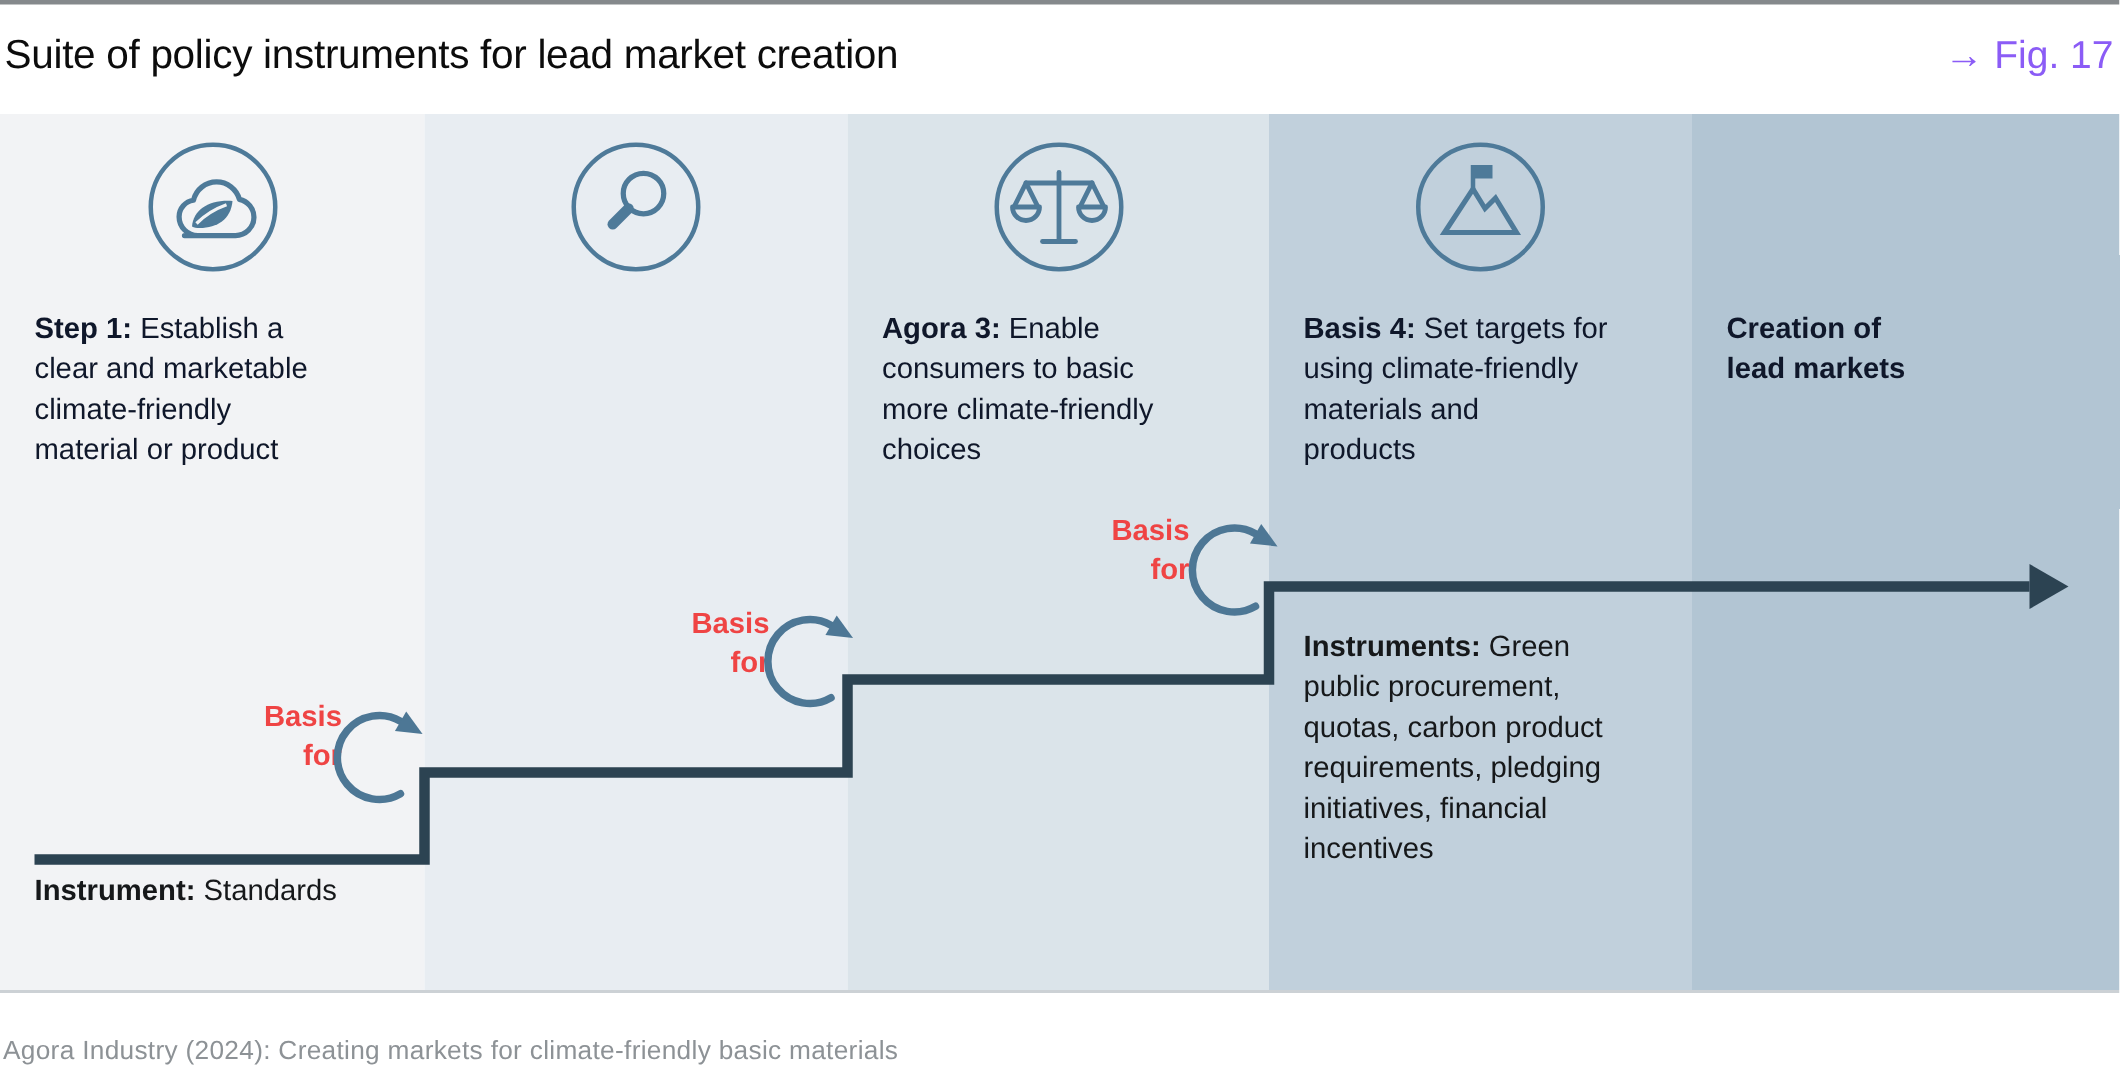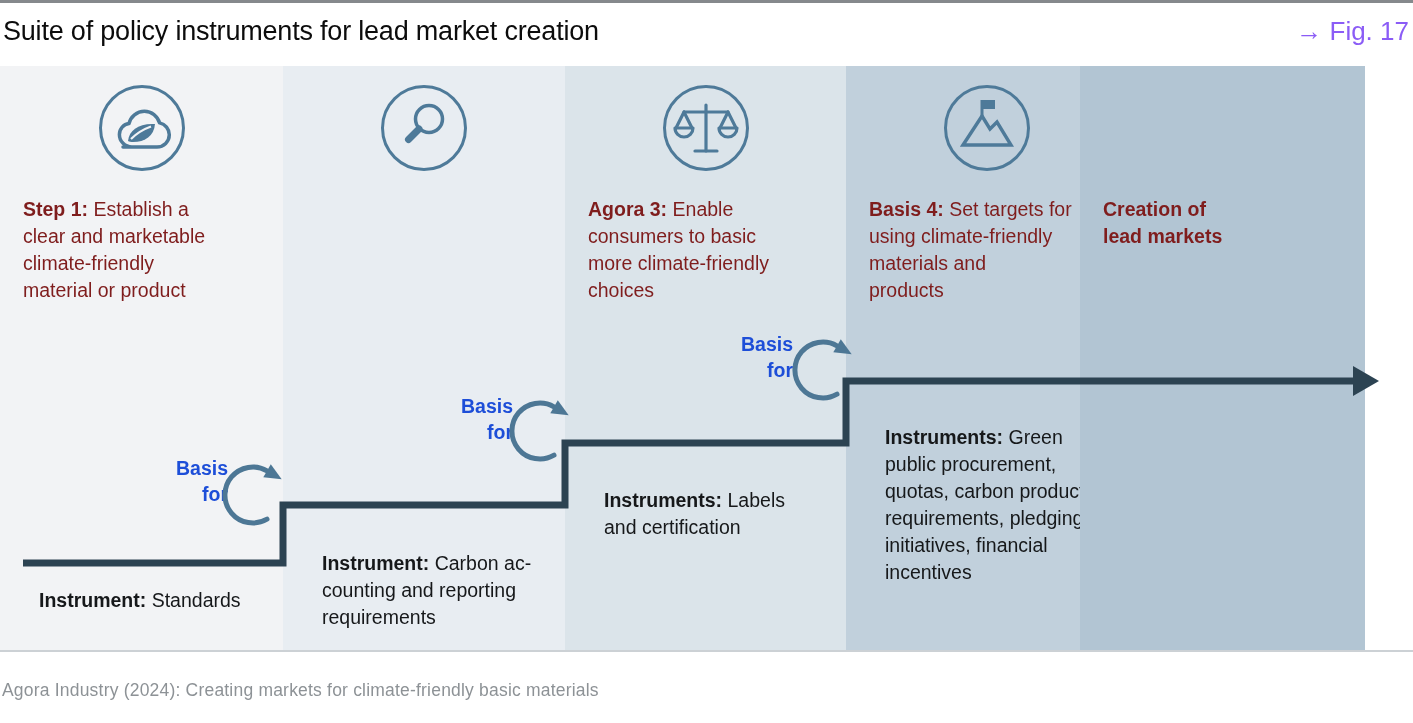--- a/index.html
+++ b/index.html
@@ -2,61 +2,61 @@
 <html><head>
 <meta charset="utf-8">
 <style>
   html,body{margin:0;padding:0;}
   body{
     width:1413px;height:723px;overflow:hidden;background:#ffffff;
     font-family:"Liberation Sans", sans-serif;color:#16181a;
   }
   .topbar{height:3px;background:#85898c;}
   header{
-    height:63px;display:flex;justify-content:space-between;align-items:center;
+    height:73px;display:flex;justify-content:space-between;align-items:center;
     padding:0 4px 6px 3px;box-sizing:border-box;
   }
   .page-title{margin:0;font-size:27px;font-weight:400;color:#0c0c0c;letter-spacing:-0.2px;}
   .fig-label{font-size:26px;color:#8b5cf6;}
 
   .band{position:relative;height:584px;}
   .col{position:absolute;top:0;height:100%;}
   .col1{left:0;width:283px;background:#f2f3f5;}
   .col2{left:283px;width:282px;background:#e8edf2;}
   .col3{left:565px;width:281px;background:#dbe4ea;}
   .col4{left:846px;width:282px;background:#c1d0dc;}
-  .col5{left:1080px;width:285px;background:#b2c5d3;}
+  .col5{left:1128px;width:285px;background:#b2c5d3;}
 
   .icon-wrap{
     position:absolute;top:19px;left:50%;transform:translateX(-50%);
     width:86px;height:86px;border:3px solid #4e7a99;border-radius:50%;
     box-sizing:border-box;display:flex;align-items:center;justify-content:center;
   }
   .icon-wrap svg{display:block;}
 
   .step{
     position:absolute;left:23px;top:130px;margin:0;width:258px;
-    font-size:19.5px;line-height:27px;white-space:pre-line;color:#7f1d1d;
+    font-size:19.5px;line-height:27px;white-space:pre-line;color:#0f172a;
   }
   .step b,.instr b{font-weight:700;}
   .col-title{font-weight:700;}
   .instr{
-    position:absolute;left:23px;margin:16px;width:258px;
+    position:absolute;left:23px;margin:0;width:258px;
     font-size:19.5px;line-height:27px;white-space:pre-line;color:#16181a;
   }
   .col1 .instr{top:505px;}
   .col2 .instr{top:468px;}
   .col3 .instr{top:405px;}
   .col4 .instr{top:342px;}
 
   .stairs{position:absolute;left:0;top:0;pointer-events:none;}
 
   .basis-label{
     position:absolute;width:88px;text-align:right;font-weight:700;
-    font-size:19.5px;line-height:26px;color:#1d4ed8;white-space:pre-line;
+    font-size:19.5px;line-height:26px;color:#ef4444;white-space:pre-line;
   }
   .arc-svg{position:absolute;width:80px;height:80px;}
   .bl1{left:140px;top:389px;} .arc1{left:213px;top:389px;}
   .bl2{left:425px;top:327px;} .arc2{left:500px;top:325px;}
   .bl3{left:705px;top:265px;} .arc3{left:783px;top:264px;}
 
   footer{
     height:51px;border-top:2px solid #ccd1d5;box-sizing:border-box;
     display:flex;align-items:flex-end;padding-left:2px;
   }
@@ -90,45 +90,40 @@
       <p class="instr"><b>Instrument:</b><span> Standards</span></p>
     </section>
 
     <section class="col col2">
       <div class="icon-wrap">
         <svg width="80" height="80" viewBox="0 0 80 80">
           <circle cx="45" cy="31" r="13.5" fill="none" stroke="#4e7a99" stroke-width="3.5"></circle>
           <line x1="35" y1="41" x2="24.5" y2="51.5" stroke="#4e7a99" stroke-width="7" stroke-linecap="round"></line>
         </svg>
       </div>
-      <p class="instr"><b>Instrument:</b><span> Carbon ac-
-counting and reporting
-requirements</span></p>
     </section>
 
     <section class="col col3">
       <div class="icon-wrap">
         <svg width="80" height="80" viewBox="0 0 80 80">
           <g fill="none" stroke="#4e7a99" stroke-width="3.2" stroke-linecap="round">
             <line x1="40" y1="17" x2="40" y2="63"></line>
             <line x1="18" y1="24" x2="62" y2="24"></line>
             <line x1="29" y1="63" x2="51" y2="63"></line>
             <path d="M 18,24 L 10,40 M 18,24 L 26,40"></path>
             <path d="M 9,40 H 27 M 9,40 A 9 9 0 0 0 27,40"></path>
             <path d="M 62,24 L 54,40 M 62,24 L 70,40"></path>
             <path d="M 53,40 H 71 M 53,40 A 9 9 0 0 0 71,40"></path>
           </g>
         </svg>
       </div>
       <p class="step"><b>Agora 3:</b><span> Enable
 consumers to basic
 more climate-friendly
 choices</span></p>
-      <p class="instr"><b>Instruments:</b><span> Labels
-and certification</span></p>
     </section>
 
     <section class="col col4">
       <div class="icon-wrap">
         <svg width="80" height="80" viewBox="0 0 80 80">
           <path d="M 16,57 L 35,28 L 43,41 L 50,34 L 64,57 Z" fill="none" stroke="#4e7a99" stroke-width="3.4" stroke-linejoin="miter"></path>
           <line x1="35" y1="28" x2="35" y2="12" stroke="#4e7a99" stroke-width="3"></line>
           <rect x="35" y="12" width="13" height="9" fill="#4e7a99"></rect>
         </svg>
       </div>

